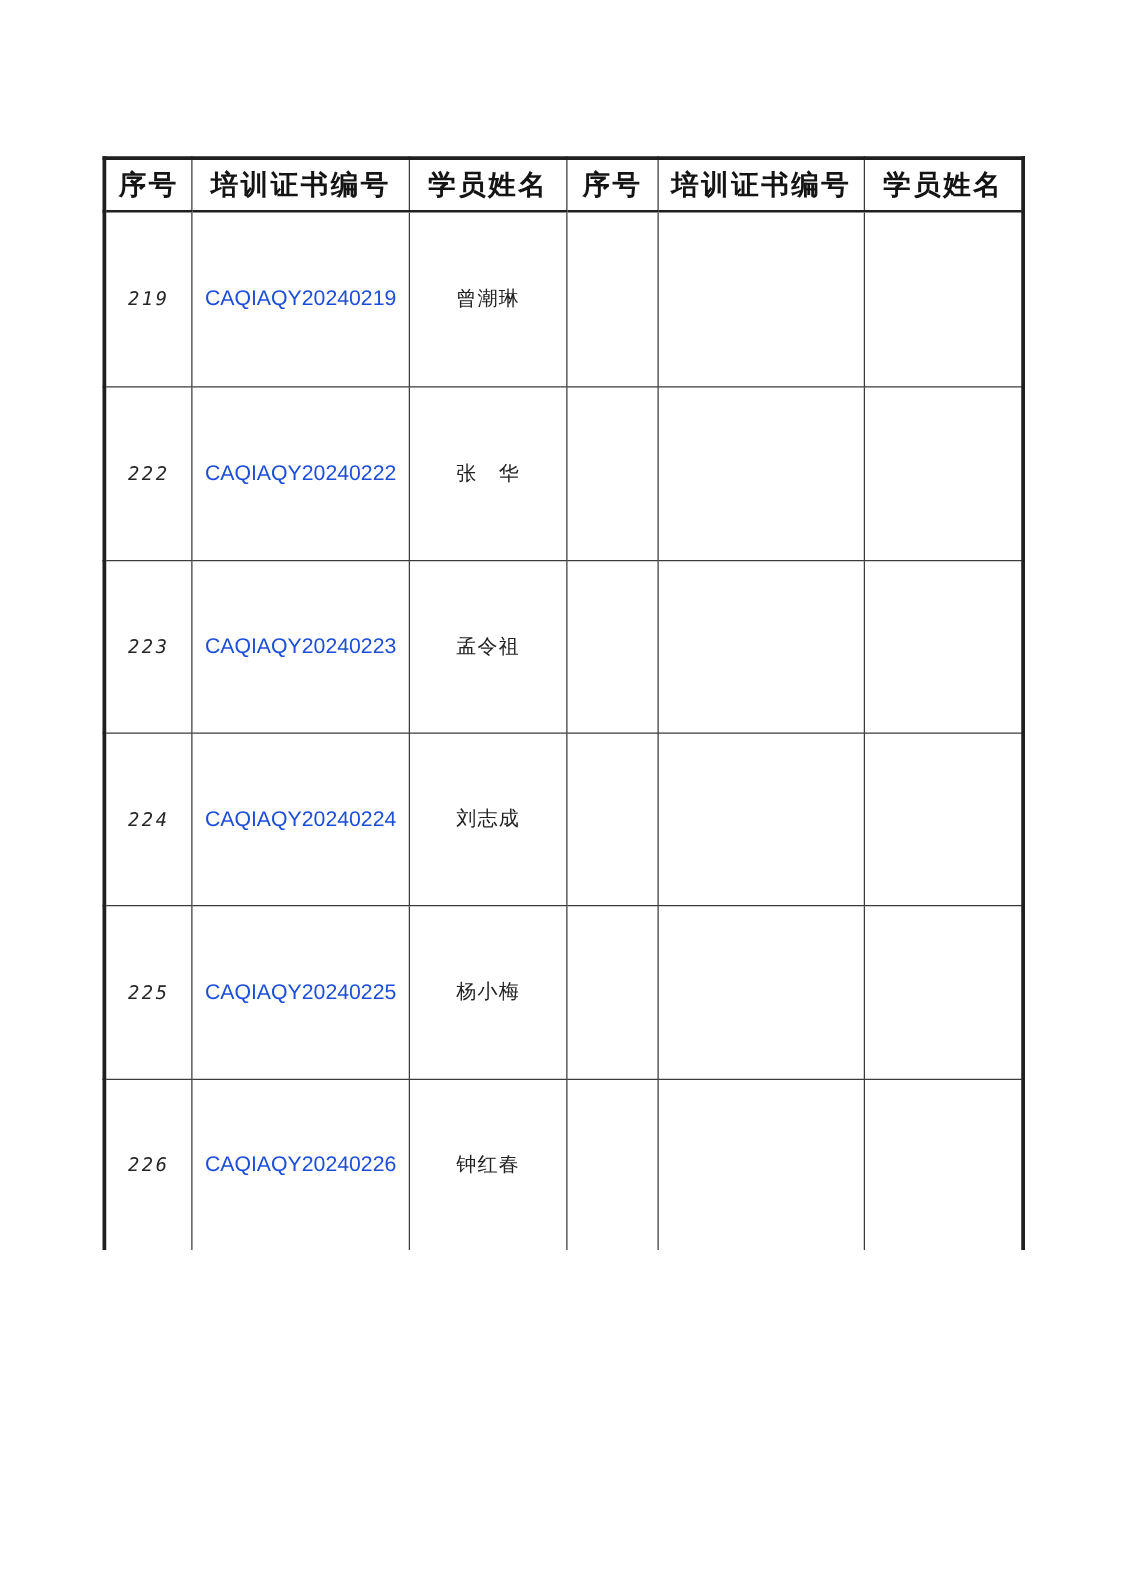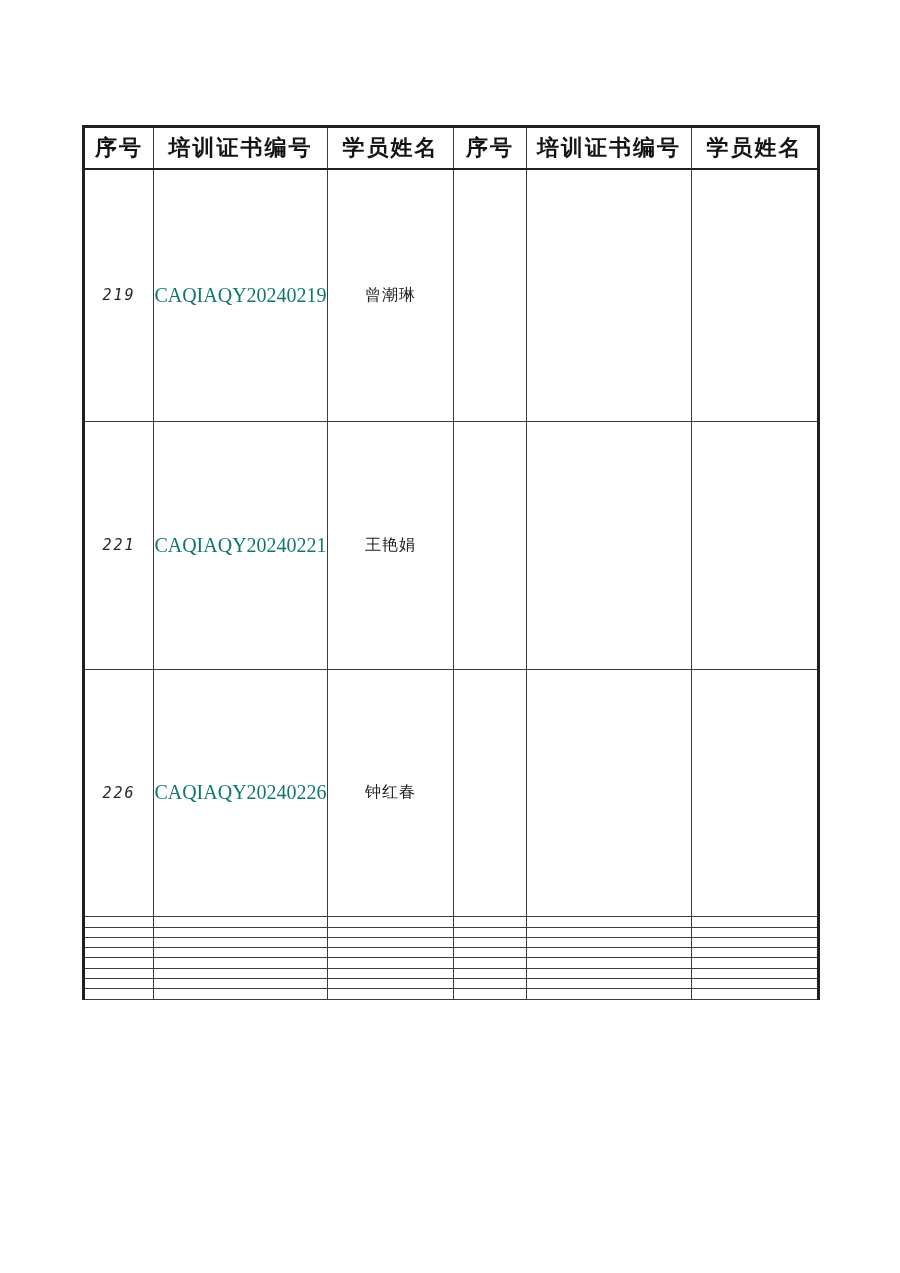--- a/index.html
+++ b/index.html
@@ -47,24 +47,24 @@
     border-bottom: 2.5px solid #1f1f1f;
   }
   td.c-no {
     font-family: "DejaVu Sans Mono", "Liberation Mono", monospace;
     font-size: 15px;
     letter-spacing: 2px;
     color: #262626;
     font-style: italic;
   }
   td.c-cert {
-    font-family: Liberation Serif, serif;
-    font-size: 20px;
+    font-family: Liberation Sans, sans-serif;
+    font-size: 17px;
     letter-spacing: 0;
-    color: #0f766e;
+    color: #1d4ed8;
   }
   td.c-name {
     font-family: Liberation Serif, serif;
     font-size: 16px;
     letter-spacing: 1px;
     color: #222222;
   }
   .page-num {
     position: absolute;
     left: 105px;
@@ -103,23 +103,47 @@
     <tbody>
         <tr>
           <td class="c-no">219</td>
           <td class="c-cert">CAQIAQY20240219</td>
           <td class="c-name">曾潮琳</td>
           <td class="c-no"></td>
           <td class="c-cert"></td>
           <td class="c-name"></td>
         </tr>
         <tr>
-          <td class="c-no">221</td>
-          <td class="c-cert">CAQIAQY20240221</td>
-          <td class="c-name">王艳娟</td>
+          <td class="c-no">222</td>
+          <td class="c-cert">CAQIAQY20240222</td>
+          <td class="c-name">张　华</td>
+          <td class="c-no"></td>
+          <td class="c-cert"></td>
+          <td class="c-name"></td>
+        </tr>
+        <tr>
+          <td class="c-no">223</td>
+          <td class="c-cert">CAQIAQY20240223</td>
+          <td class="c-name">孟令祖</td>
+          <td class="c-no"></td>
+          <td class="c-cert"></td>
+          <td class="c-name"></td>
+        </tr>
+        <tr>
+          <td class="c-no">224</td>
+          <td class="c-cert">CAQIAQY20240224</td>
+          <td class="c-name">刘志成</td>
+          <td class="c-no"></td>
+          <td class="c-cert"></td>
+          <td class="c-name"></td>
+        </tr>
+        <tr>
+          <td class="c-no">225</td>
+          <td class="c-cert">CAQIAQY20240225</td>
+          <td class="c-name">杨小梅</td>
           <td class="c-no"></td>
           <td class="c-cert"></td>
           <td class="c-name"></td>
         </tr>
         <tr>
           <td class="c-no">226</td>
           <td class="c-cert">CAQIAQY20240226</td>
           <td class="c-name">钟红春</td>
           <td class="c-no"></td>
           <td class="c-cert"></td>

